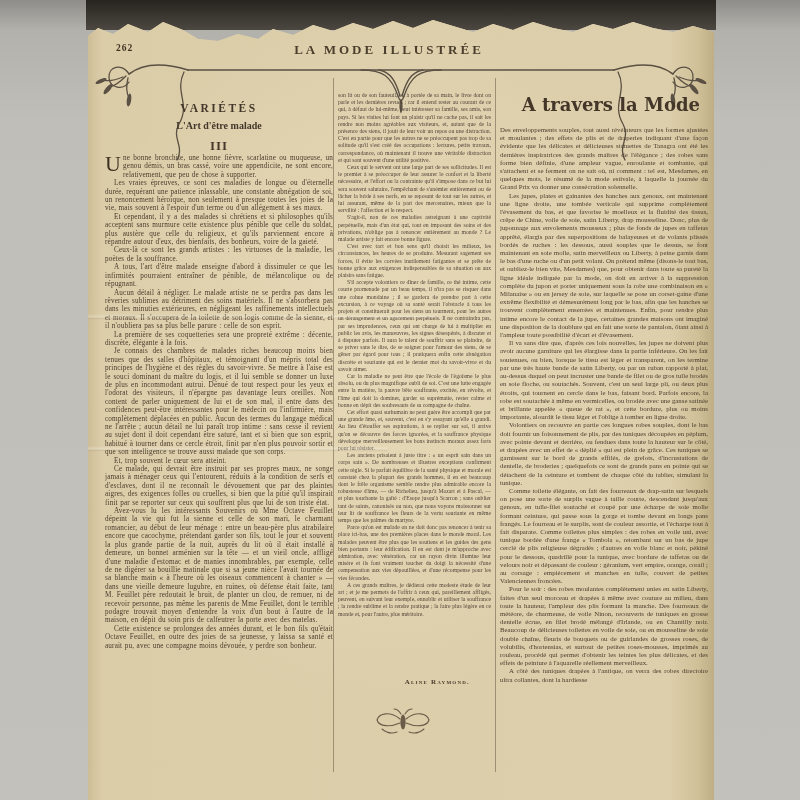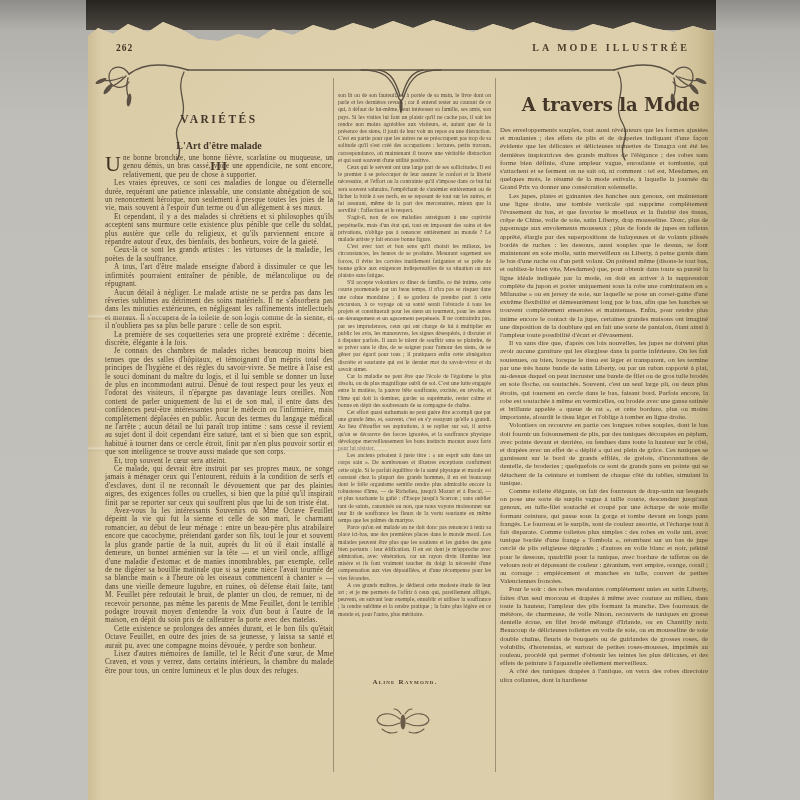--- a/index.html
+++ b/index.html
@@ -18,38 +18,38 @@
       radial-gradient(ellipse 420px 500px at 46% 42%, rgba(240,228,196,.55), rgba(240,228,196,0) 70%),
       linear-gradient(90deg,#cdbd97 0,#dccda9 14px,#ddcfab 580px,#cfc098 610px,#bfae85 626px),
       #d9cba8;
     clip-path:polygon(0 20px,10px 12px,25px 18px,40px 8px,60px 16px,75px 6px,95px 14px,110px 23px,130px 25px,150px 18px,170px 23px,185px 13px,205px 19px,225px 9px,245px 15px,265px 7px,285px 13px,305px 5px,325px 12px,345px 4px,365px 10px,385px 16px,405px 8px,425px 14px,445px 6px,465px 12px,485px 16px,505px 8px,525px 13px,545px 6px,565px 12px,585px 16px,605px 10px,626px 16px,626px 794px,0 794px);
     box-shadow:0 0 10px rgba(0,0,0,.35);
     color:#46382a;
   }
   .crease{position:absolute;left:0;width:350px;height:6px;pointer-events:none;
     background:linear-gradient(180deg,rgba(255,255,255,0) 0,rgba(255,255,252,.28) 50%,rgba(120,100,70,.12) 70%,rgba(255,255,255,0) 100%);}
   #page-number{position:absolute;left:28px;top:27px;font-size:9.5px;font-weight:bold;letter-spacing:1px;color:#3f3424;}
-  #journal-title{position:absolute;left:0;top:26px;width:602px;text-align:right;font-size:10px;letter-spacing:3px;font-weight:bold;color:#4a3e2c;}
+  #journal-title{position:absolute;left:0;top:26px;width:602px;text-align:center;font-size:13px;letter-spacing:3px;font-weight:bold;color:#4a3e2c;}
   #header-ornament{position:absolute;left:0;top:36px;width:626px;height:120px;pointer-events:none;}
   #footer-ornament{position:absolute;left:283px;top:690px;width:64px;height:34px;}
   .colrule{position:absolute;top:62px;width:1px;height:694px;background:rgba(92,80,62,.5);}
   #rule-1{left:245px;}
   #rule-2{left:407px;}
   #left-head{position:absolute;left:17px;top:82px;width:228px;text-align:center;z-index:2;}
-  #varietes{font-size:11.5px;font-weight:bold;letter-spacing:2.5px;margin:15px;color:#42362a;}
+  #varietes{font-size:11.5px;font-weight:bold;letter-spacing:2.5px;margin:4px;color:#42362a;}
   #art-title{font-size:10px;font-weight:bold;margin:6px 0 0 0;color:#42362a;}
   #part-num{font-size:13px;font-weight:bold;margin:7px 0 7px 0;letter-spacing:1px;}
   .textcol{position:absolute;overflow:hidden;text-align:justify;hyphens:auto;color:#493b2c;}
   #left-text{left:17px;top:138px;width:228px;height:620px;font-size:7.2px;line-height:8.4px;letter-spacing:.15px;word-spacing:.5px;}
   #mid-text{left:250px;top:76px;width:153px;height:580px;font-size:5.7px;line-height:7.2px;color:#52453a;}
   #right-text{left:412px;top:110px;width:208px;height:644px;font-size:6.8px;line-height:8.2px;color:#4b3d2e;}
   .para{margin:0;text-indent:9px;}
   .para.flush{text-indent:0;}
   .dropcap{float:left;font-size:22px;line-height:17px;padding:1px 2px 0 0;color:#3f3222;}
-  #signature{position:absolute;left:252px;top:662px;width:130px;text-align:center;font-size:7px;letter-spacing:1.2px;font-variant:small-caps;font-weight:bold;color:#4b3d2e;}
+  #signature{position:absolute;left:252px;top:662px;width:130px;text-align:right;font-size:7px;letter-spacing:1.2px;font-variant:small-caps;font-weight:bold;color:#4b3d2e;}
   #right-head{position:absolute;left:412px;top:78px;width:200px;text-align:right;font-size:18px;font-weight:bold;color:#44372a;font-family:"DejaVu Serif","Liberation Serif",serif;}
   svg{display:block;}
 </style>
 </head>
 <body>
 
 <div id="dark-backing"></div>
 
 <div id="page">
 
@@ -95,21 +95,20 @@
       <p class="para">Et cependant, il y a des malades si chrétiens et si philosophes qu'ils acceptent sans murmure cette existence plus pénible que celle du soldat, plus austère que celle du religieux, et qu'ils parviennent encore à répandre autour d'eux, des bienfaits, des bonheurs, voire de la gaieté.</p>
       <p class="para">Ceux-là ce sont les grands artistes : les virtuoses de la maladie, les poètes de la souffrance.</p>
       <p class="para">A tous, l'art d'être malade enseigne d'abord à dissimuler ce que les infirmités pourraient entraîner de pénible, de mélancolique ou de répugnant.</p>
       <p class="para">Aucun détail à négliger. Le malade artiste ne se perdra pas dans les rêveries sublimes au détriment des soins matériels. Il ne s'absorbera pas dans les minuties extérieures, en négligeant les raffinements intellectuels et moraux. Il s'occupera de la toilette de son logis comme de la sienne, et il n'oubliera pas sa plus belle parure : celle de son esprit.</p>
       <p class="para">La première de ses coquetteries sera une propreté extrême : décente, discrète, élégante à la fois.</p>
       <p class="para">Je connais des chambres de malades riches beaucoup moins bien tenues que des salles d'hôpitaux, et témoignant d'un mépris total des principes de l'hygiène et des règles du savoir-vivre. Se mettre à l'aise est le souci dominant du maître du logis, et il lui semble se donner un luxe de plus en incommodant autrui. Dénué de tout respect pour les yeux et l'odorat des visiteurs, il n'épargne pas davantage leurs oreilles. Non content de parler uniquement de lui et de son mal, il entre dans des confidences peut-être intéressantes pour le médecin ou l'infirmière, mais complètement déplacées en public. Aucun des termes du langage médical ne l'arrête ; aucun détail ne lui paraît trop intime : sans cesse il revient au sujet dont il doit cependant être saturé, tant et si bien que son esprit, habitué à tourner dans ce cercle étroit, finit par n'en plus pouvoir sortir et que son intelligence se trouve aussi malade que son corps.</p>
       <p class="para">Et, trop souvent le cœur sera atteint.</p>
       <p class="para">Ce malade, qui devrait être instruit par ses propres maux, ne songe jamais à ménager ceux qui l'entourent, réduits à la condition de serfs et d'esclaves, dont il ne reconnaît le dévouement que par des plaintes aigres, des exigences folles ou cruelles, si bien que la pitié qu'il inspirait finit par se reporter sur ceux qui souffrent plus que lui de son triste état.</p>
       <p class="para">Avez-vous lu les intéressants Souvenirs où Mme Octave Feuillet dépeint la vie qui fut la sienne et celle de son mari, le charmant romancier, au début de leur ménage : entre un beau-père plus atrabilaire encore que cacochyme, prétendant garder son fils, tout le jour et souvent la plus grande partie de la nuit, auprès du lit où il était installé à demeure, un bonnet arménien sur la tête — et un vieil oncle, affligé d'une maladie d'estomac et de manies innombrables, par exemple, celle de ne digérer sa bouillie matinale que si sa jeune nièce l'avait tournée de sa blanche main « à l'heure où les oiseaux commencent à chanter » — dans une vieille demeure lugubre, en ruines, où défense était faite, tant M. Feuillet père redoutait le bruit, de planter un clou, de remuer, ni de recevoir personne, pas même les parents de Mme Feuillet, dont le terrible podagre trouvait moyen d'entendre la voix d'un bout à l'autre de la maison, en dépit du soin pris de calfeutrer la porte avec des matelas.</p>
       <p class="para">Cette existence se prolongea des années durant, et le bon fils qu'était Octave Feuillet, en outre des joies de sa jeunesse, y laissa sa santé et aurait pu, avec une compagne moins dévouée, y perdre son bonheur.</p>
-      <p class="para">Lisez d'autres mémoires de famille, tel le Récit d'une sœur, de Mme Craven, et vous y verrez, dans certains intérieurs, la chambre du malade être pour tous, un centre lumineux et le plus doux des refuges.</p>
     </div>
 
   <div id="mid-text" class="textcol">
       <p class="para flush">son lit ou de son fauteuil, et, à portée de sa main, le livre dont on parle et les dernières revues ; car il entend rester au courant de ce qui, à défaut de lui-même, peut intéresser sa famille, ses amis, son pays. Si les visites lui font un plaisir qu'il ne cache pas, il sait les rendre non moins agréables aux visiteurs, et, autant que de la présence des siens, il jouit de leur voir un repos ou une distraction. C'est en partie pour que les autres ne se préoccupent pas trop de sa solitude qu'il s'est créé des occupations : lectures, petits travaux, correspondance, où maintenant il trouve une véritable distraction et qui sont souvent d'une utilité positive.</p>
       <p class="para">Ceux qui le servent ont une large part de ses sollicitudes. Il est le premier à se préoccuper de leur assurer le confort et la liberté nécessaire, et l'effort ou la contrainte qu'il s'impose dans ce but lui sera souvent salutaire, l'empêchant de s'anémier entièrement ou de lâcher la bride à ses nerfs, en se reposant de tout sur les autres, et lui assurant, même de la part des mercenaires, mieux que la servilité : l'affection et le respect.</p>
       <p class="para">S'agit-il, non de ces maladies astreignant à une captivité perpétuelle, mais d'un état qui, tout en imposant des soins et des privations, n'oblige pas à renoncer entièrement au monde ? Le malade artiste y fait encore bonne figure.</p>
       <p class="para">C'est avec tact et bon sens qu'il choisit les milieux, les circonstances, les heures de se produire. Mesurant sagement ses forces, il évite les corvées inutilement fatigantes et se prête de bonne grâce aux exigences indispensables de sa situation ou aux plaisirs sans fatigue.</p>
       <p class="para">S'il accepte volontiers ce dîner de famille, ce thé intime, cette courte promenade par un beau temps, il n'ira pas se risquer dans une cohue mondaine ; il se gardera de prendre part à cette excursion, à ce voyage où sa santé serait l'obstacle à tous les projets et constituerait pour les siens un tourment, pour les autres un dérangement et un agacement perpétuels. Il ne contraindra pas, par ses imprudences, ceux qui ont charge de lui à multiplier en public les avis, les manœuvres, les signes désespérés, à discuter et à disputer parfois. Il aura le talent de souffrir sans se plaindre, de se priver sans le dire, de se soigner pour l'amour des siens, de se gêner par égard pour tous ; il pratiquera enfin cette abnégation discrète et souriante qui est le dernier mot du savoir-vivre et du savoir aimer.</p>
       <p class="para">Car la maladie ne peut être que l'école de l'égoïsme le plus absolu, ou du plus magnifique oubli de soi. C'est une lutte engagée entre la matière, la pauvre bête souffrante, excitée, en révolte, et l'âme qui doit la dominer, garder sa suprématie, rester calme et bonne en dépit des soubresauts de sa compagne de chaîne.</p>
       <p class="para">Cet effort quasi surhumain ne peut guère être accompli que par une grande âme, et, souvent, c'est en s'y essayant qu'elle a grandi. Au lieu d'étouffer ses aspirations, à se replier sur soi, il arrive qu'on se découvre des forces ignorées, et la souffrance physique développe merveilleusement les bons instincts moraux assez forts pour lui résister.</p>

